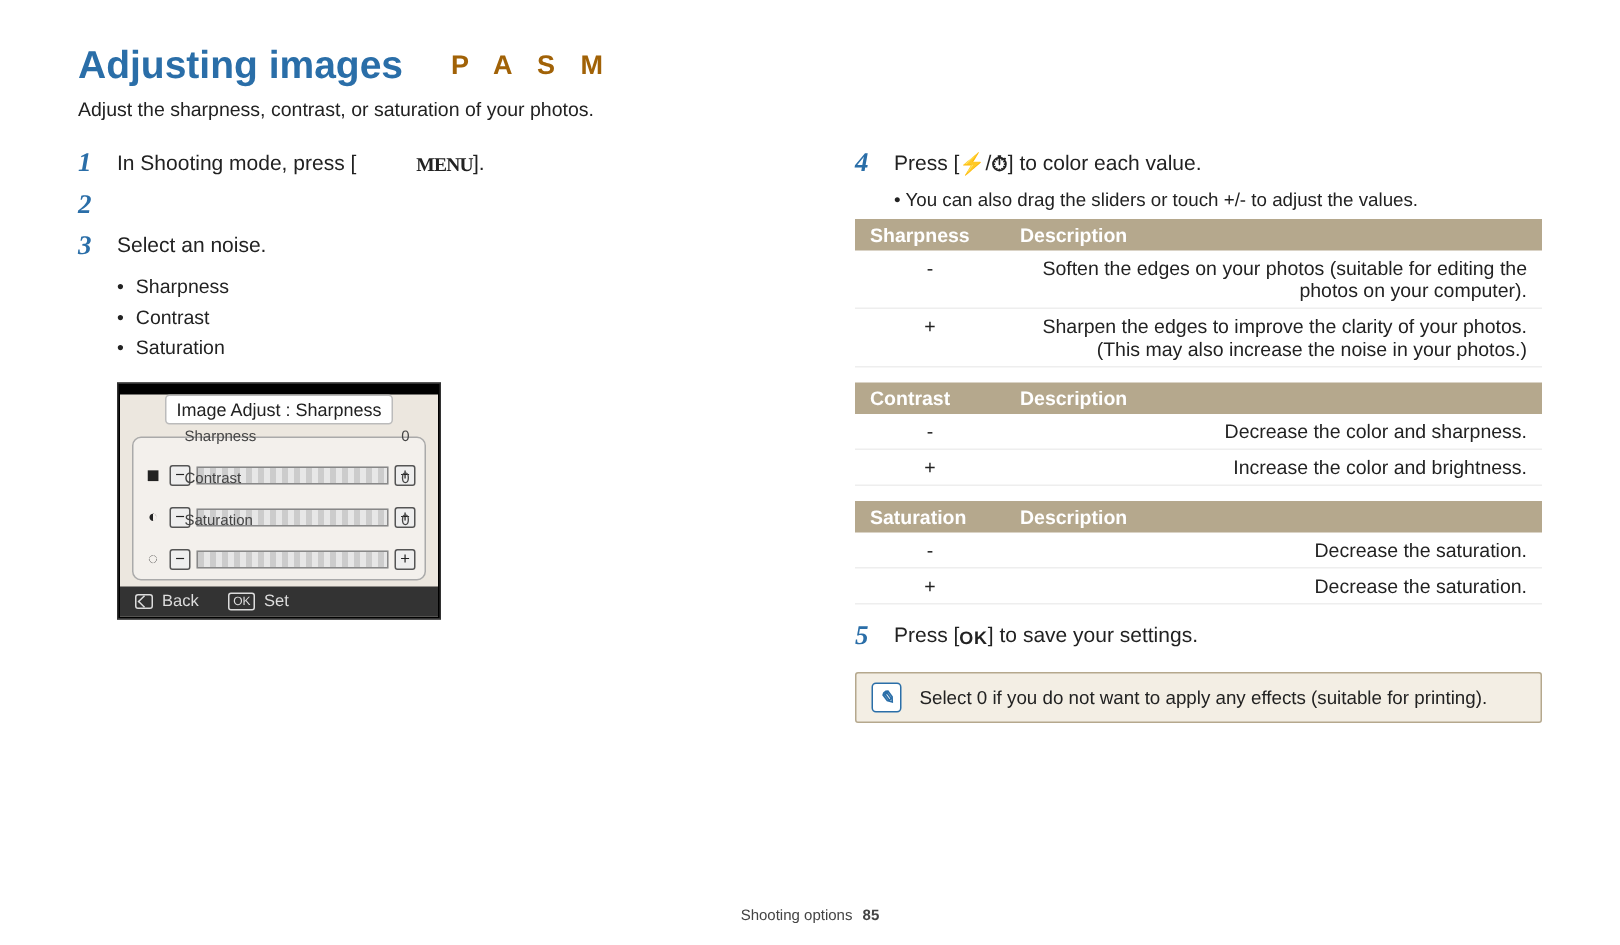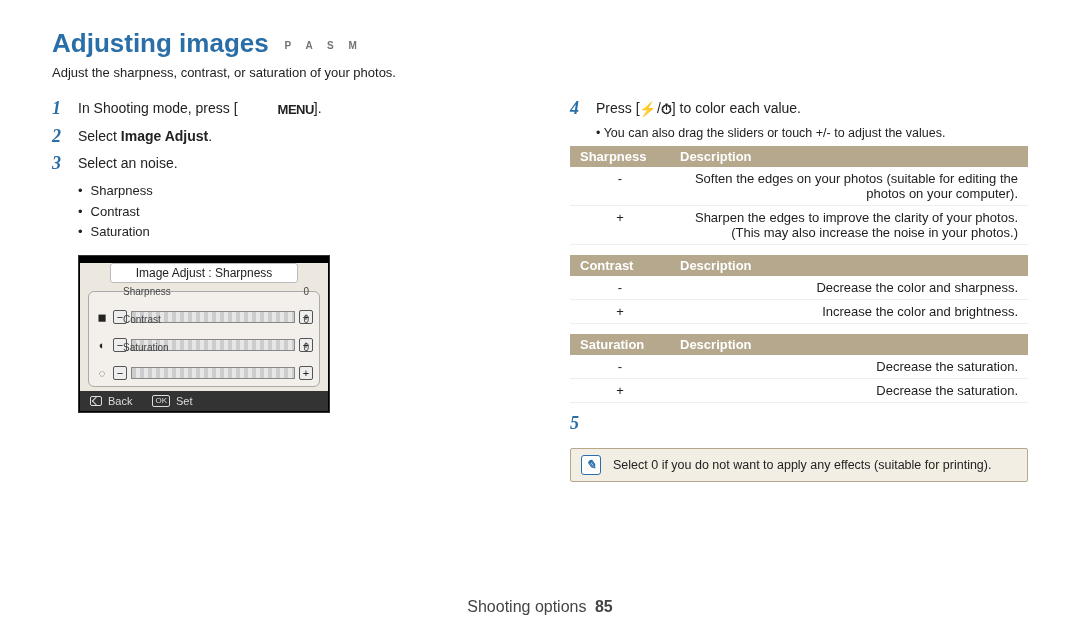--- a/index.html
+++ b/index.html
@@ -16,25 +16,25 @@
   .page {
     padding: 28px 52px 0 52px;
   }
   .title-line { margin-bottom: 6px; }
   .heading {
     color: #2a6ea8;
     font-size: 26px;
     font-weight: 700;
   }
   .modes {
-    color: #737373;
-    font-size: 10px;
+    color: #a16207;
+    font-size: 18px;
     letter-spacing: 6px;
     font-weight: 600;
-    margin-left: 12px;
+    margin-left: 28px;
     vertical-align: 3px;
   }
   .intro { font-size: 13px; margin-bottom: 18px; }
   .columns { display: flex; gap: 60px; }
   .col { flex: 1; }
   .step { display: flex; margin-bottom: 6px; }
   .stepnum {
     color: #2a6ea8;
     font-style: italic;
     font-weight: 700;
@@ -44,28 +44,28 @@
     line-height: 1.2;
     font-family: Georgia, "Times New Roman", serif;
   }
   .steptext { padding-top: 1px; line-height: 1.4; }
   .steptext .kw { font-weight: 700; }
   .glyph {
     display: inline-block;
     font-weight: 700;
     vertical-align: -1px;
   }
-  .menu-glyph { letter-spacing: -0.5px; font-family: Liberation Sans, sans-serif; font-weight: 900; font-size: 13px; padding-left: 40px; }
+  .menu-glyph { letter-spacing: -0.5px; font-family: Liberation Serif, serif; font-weight: 900; font-size: 13px; padding-left: 40px; }
   .ok-glyph { font-weight: 900; font-family: Arial, sans-serif; font-size: 12px; letter-spacing: 0.5px; }
   .sub-bullets { margin: 4px 0 12px 26px; font-size: 13px; line-height: 1.6; }
   .sub-bullets div::before { content: "•"; margin-right: 8px; }
 
   .camera-shot {
     margin-left: 26px;
-    width: 252px;
+    width: 216px;
     border: 1px solid #333;
     background: #000;
     padding: 1px;
   }
   .camera-inner {
     background: #ece7df;
     position: relative;
   }
   .shot-title {
     background: #fff;
@@ -146,21 +146,21 @@
   .note-icon {
     width:20px;height:20px;flex:0 0 20px;
     border:1.5px solid #2a6ea8; border-radius:3px;
     display:flex;align-items:center;justify-content:center;
     color:#2a6ea8; font-style:italic; font-family:Georgia,serif; font-weight:700;
     background:#fff;
   }
 
   .footer {
     position:absolute; bottom:14px; left:0; right:0;
-    text-align:center; font-size:16px; color:#444;
+    text-align:center; font-size:10px; color:#444;
   }
   .footer .pnum { font-weight:700; margin-left:4px; }
 
   .bolt { font-family: Arial, sans-serif; font-weight:900; }
 </style>
 </head>
 <body>
 
 <div class="page">
 
@@ -176,23 +176,20 @@
 
       <div class="step">
         <div class="stepnum">1</div>
         <div class="steptext">
           <span>In Shooting mode, press [</span><span class="glyph menu-glyph">MENU</span><span>].</span>
         </div>
       </div>
 
       <div class="step">
         <div class="stepnum">2</div>
-        <div class="steptext">
-          <span>Select </span><span class="kw">Image Adjust</span><span>.</span>
-        </div>
       </div>
 
       <div class="step">
         <div class="stepnum">3</div>
         <div class="steptext">Select an noise.</div>
       </div>
 
       <div class="sub-bullets">
         <div>Sharpness</div>
         <div>Contrast</div>
@@ -304,20 +301,23 @@
         </tr>
         <tr>
           <td class="sign">+</td>
           <td>Decrease the saturation.</td>
         </tr>
       </tbody>
         </table>
 
       <div class="step">
         <div class="stepnum">5</div>
+        <div class="steptext">
+          <span>Press [</span><span class="glyph ok-glyph">OK</span><span>] to save your settings.</span>
+        </div>
       </div>
 
       <div class="note">
         <div class="note-icon">✎</div>
         <div>Select 0 if you do not want to apply any effects (suitable for printing).</div>
       </div>
 
     </div>
   </div>
 </div>

